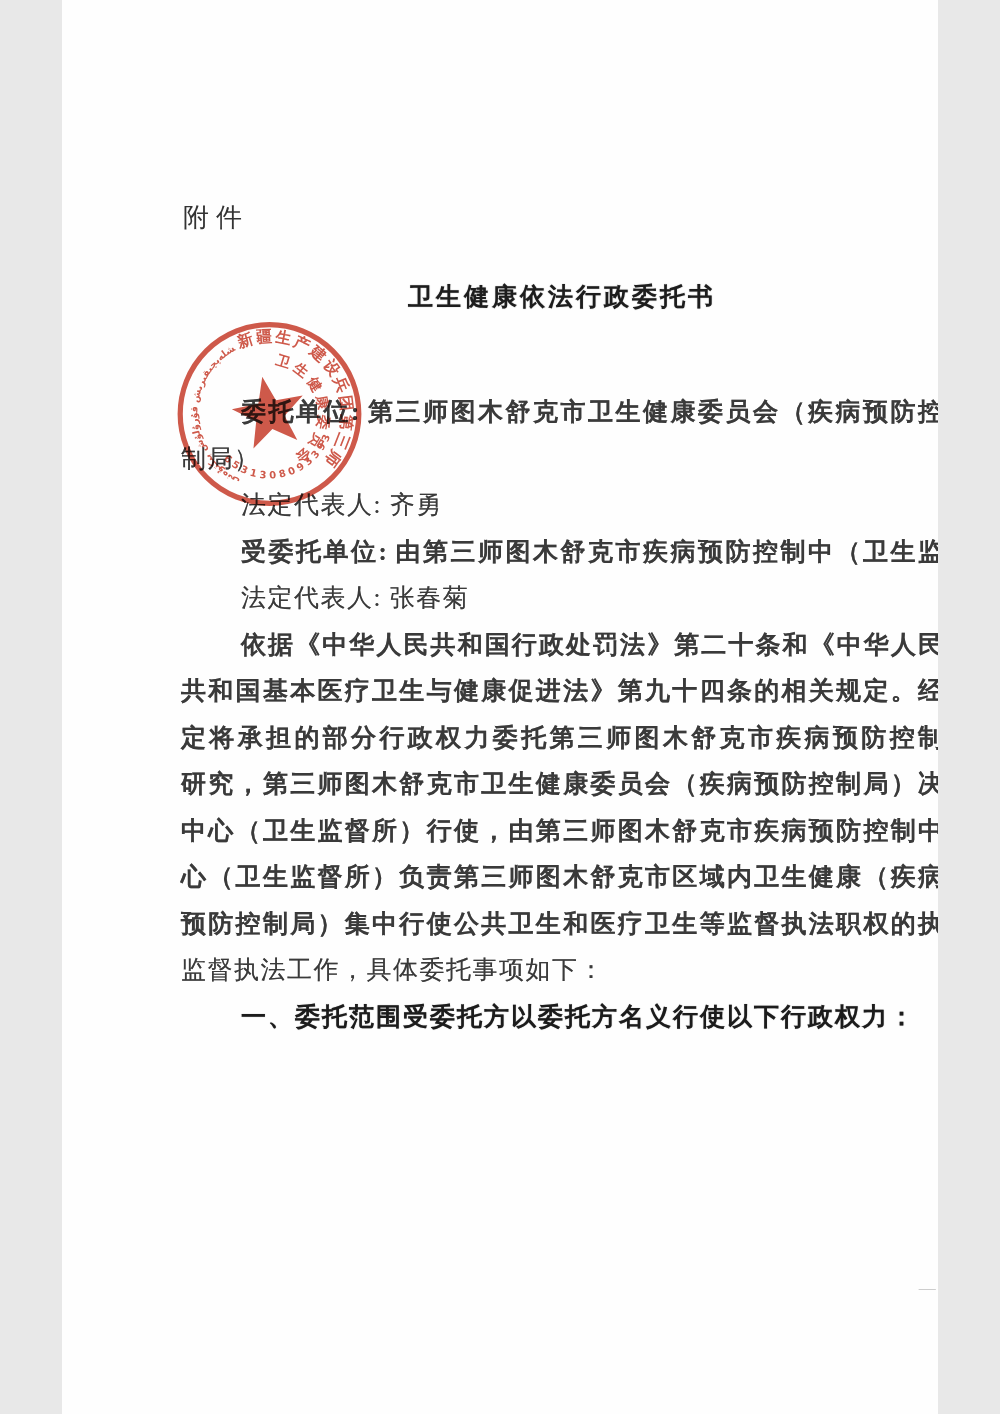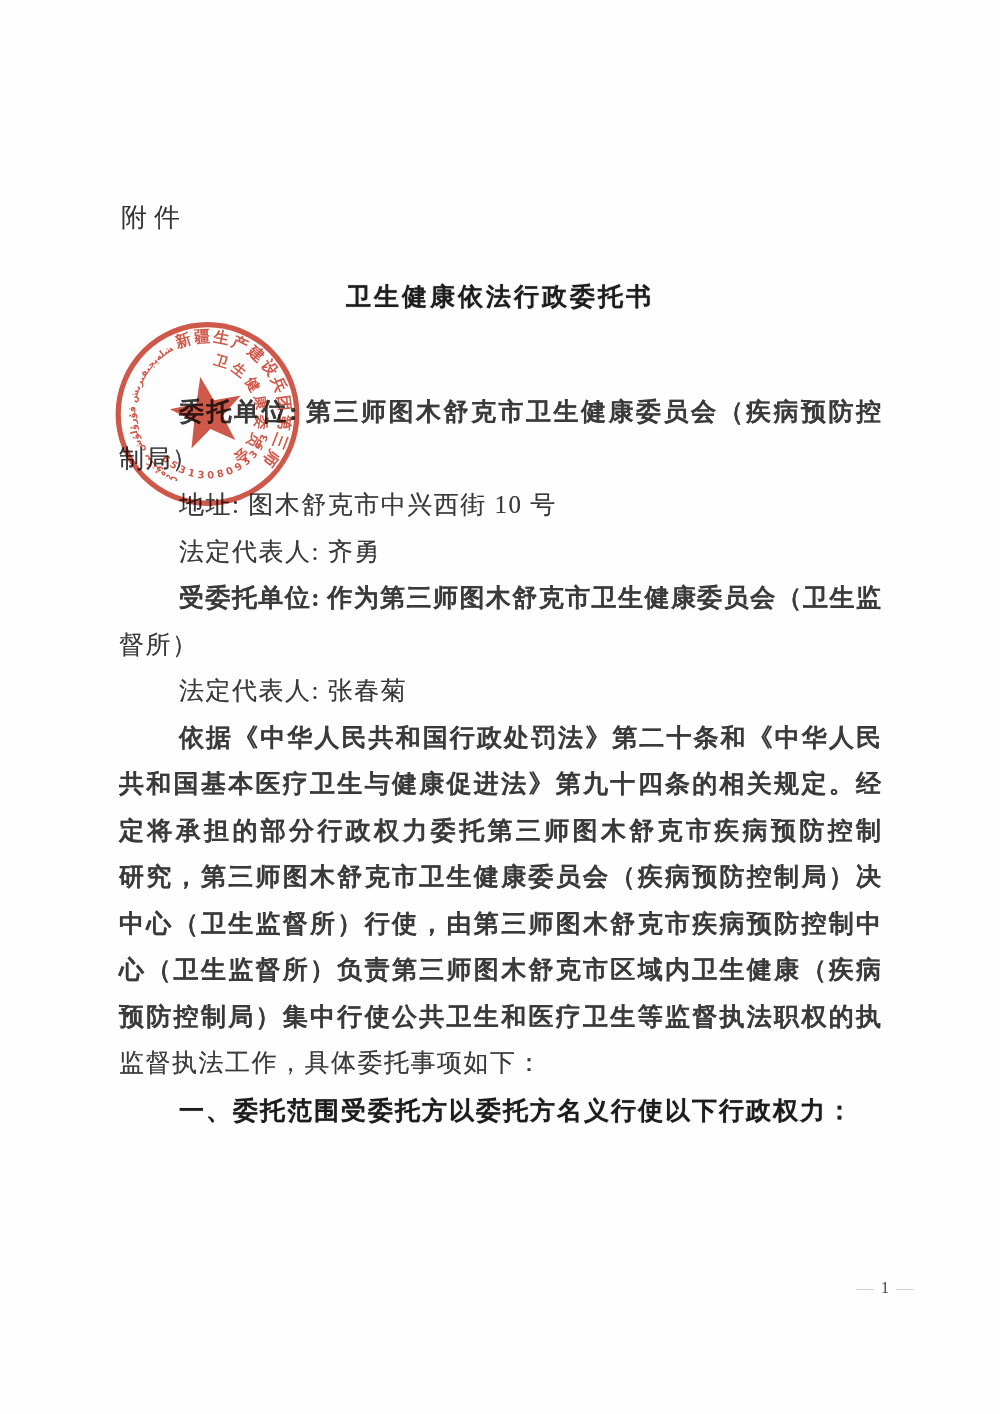--- a/index.html
+++ b/index.html
@@ -1,17 +1,17 @@
 <!DOCTYPE html>
 <html><head>
 <meta charset="utf-8">
 <style>
   html,body{margin:0;padding:0;background:#e8e8e8;}
   .page{
-    position:relative;width:1000px;height:1414px;margin:0 auto;
+    position:relative;width:876px;height:1414px;margin:0 auto;
     background:#fefefe;overflow:hidden;
     font-family:"Liberation Serif","DejaVu Serif",serif;
     color:#3a3a3a;
   }
   .attachment{
     position:absolute;left:121px;top:200px;
     font-size:26px;letter-spacing:7px;color:#333;
   }
   .doc-title{
     position:absolute;left:0;top:280px;width:1000px;margin:0;
@@ -27,21 +27,21 @@
     height:46.5px;line-height:46.5px;white-space:nowrap;
     letter-spacing:1.5px;
     text-shadow:0 0 .6px rgba(55,55,55,.55);
   }
   .ln.fill{
     white-space:normal;letter-spacing:normal;
     text-align:justify;text-align-last:justify;text-justify:inter-character;font-weight:bold;
   }
   .ln.ind{padding-left:60px;}
   .ln.hd{
-    font-family:Liberation Sans, sans-serif;
+    font-family:Liberation Serif, serif;
     font-weight:700;color:#1c1c1c;letter-spacing:2px;
     text-shadow:0 0 .8px rgba(20,20,20,.6);
   }
   .seal{
     position:absolute;left:107px;top:319px;width:201px;height:190px;
     mix-blend-mode:multiply;opacity:.87;filter:blur(.4px);
     pointer-events:none;
   }
   .seal text{fill:#c8402f;}
   .seal .cn-outer{font-family:"DejaVu Sans",sans-serif;font-size:16.5px;font-weight:700;letter-spacing:2.5px;}
@@ -60,24 +60,22 @@
 
 <div class="page">
 
   <div class="attachment">附件</div>
 
   <h1 class="doc-title">卫生健康依法行政委托书</h1>
 
   <div class="body-text">
     <div class="ln ind fill">委托单位: 第三师图木舒克市卫生健康委员会（疾病预防控</div>
     <div class="ln">制局）</div>
-    <div class="ln ind">地址: 图木舒克市中兴西街 10 号</div>
     <div class="ln ind">法定代表人: 齐勇</div>
-    <div class="ln ind fill">受委托单位: 作为第三师图木舒克市卫生健康委员会（卫生监</div>
-    <div class="ln">督所）</div>
+    <div class="ln ind fill">受委托单位: 由第三师图木舒克市疾病预防控制中（卫生监</div>
     <div class="ln ind">法定代表人: 张春菊</div>
     <div class="ln ind fill">依据《中华人民共和国行政处罚法》第二十条和《中华人民</div>
     <div class="ln fill">共和国基本医疗卫生与健康促进法》第九十四条的相关规定。经</div>
     <div class="ln fill">定将承担的部分行政权力委托第三师图木舒克市疾病预防控制</div>
     <div class="ln fill">研究，第三师图木舒克市卫生健康委员会（疾病预防控制局）决</div>
     <div class="ln fill">中心（卫生监督所）行使，由第三师图木舒克市疾病预防控制中</div>
     <div class="ln fill">心（卫生监督所）负责第三师图木舒克市区域内卫生健康（疾病</div>
     <div class="ln fill">预防控制局）集中行使公共卫生和医疗卫生等监督执法职权的执</div>
     <div class="ln">监督执法工作，具体委托事项如下：</div>
     <div class="ln ind hd">一、委托范围受委托方以委托方名义行使以下行政权力：</div>

